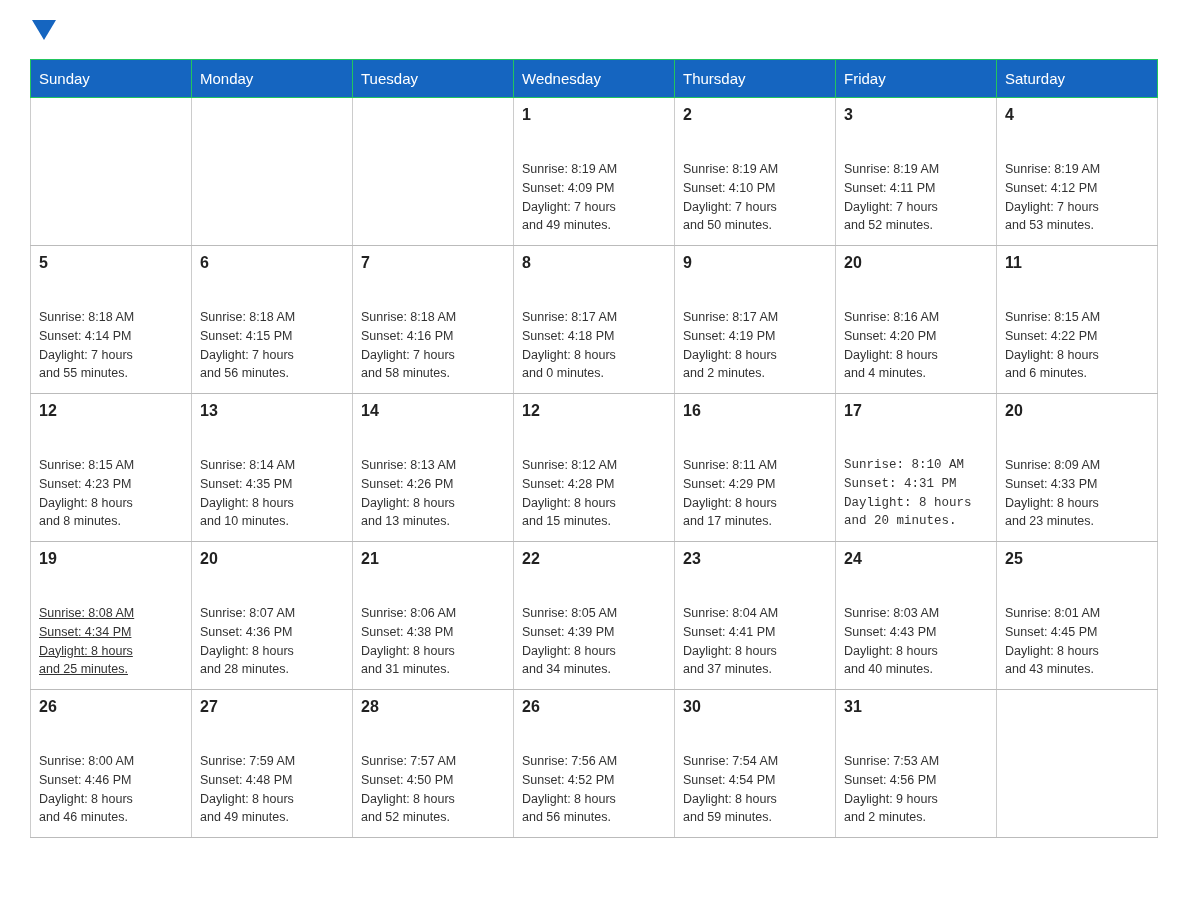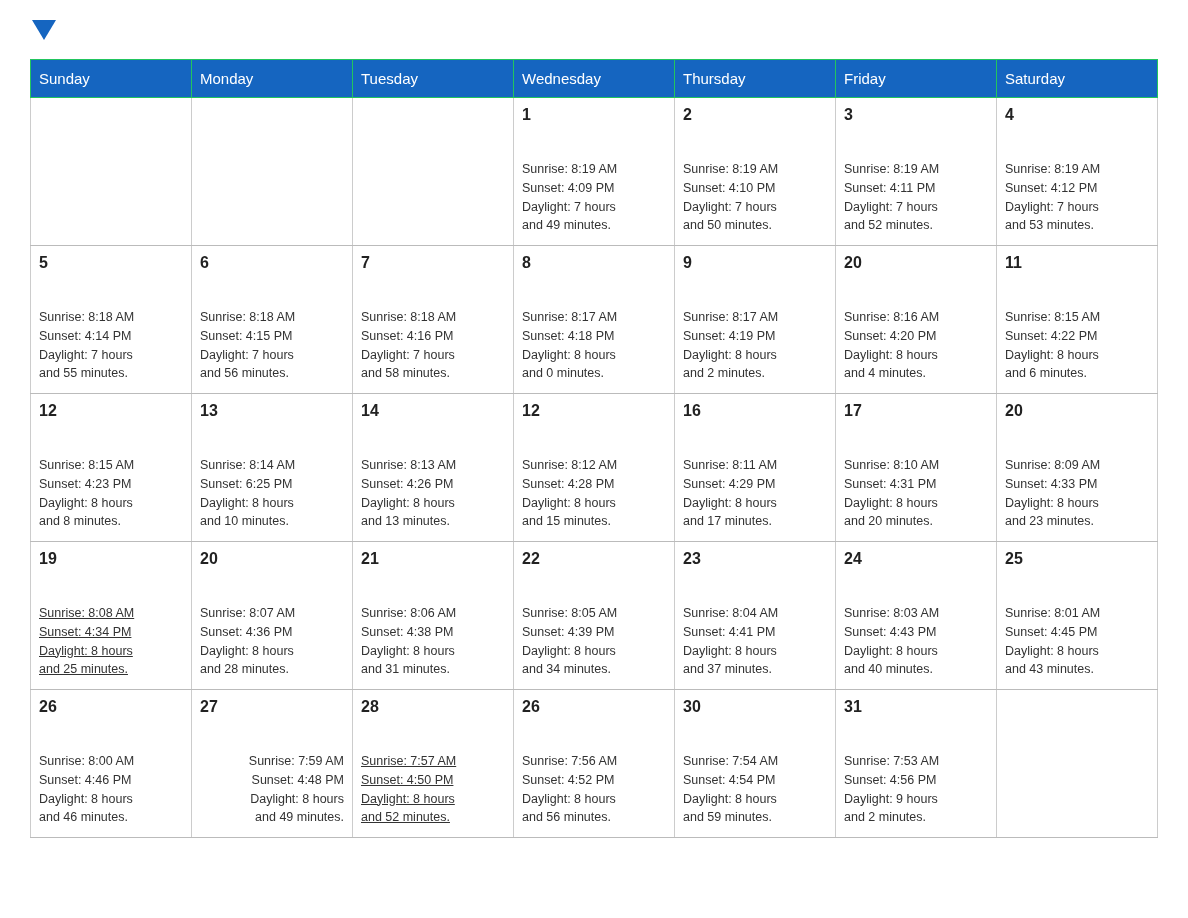--- a/index.html
+++ b/index.html
@@ -219,21 +219,21 @@
         <td>
           <span class="day-number">12</span>
           <div class="day-info" style="white-space: pre-line;">Sunrise: 8:15 AM
 Sunset: 4:23 PM
 Daylight: 8 hours
 and 8 minutes.</div>
         </td>
         <td>
           <span class="day-number">13</span>
           <div class="day-info" style="white-space: pre-line;">Sunrise: 8:14 AM
-Sunset: 6:25 PM
+Sunset: 4:35 PM
 Daylight: 8 hours
 and 10 minutes.</div>
         </td>
         <td>
           <span class="day-number">14</span>
           <div class="day-info" style="white-space: pre-line;">Sunrise: 8:13 AM
 Sunset: 4:26 PM
 Daylight: 8 hours
 and 13 minutes.</div>
         </td>
@@ -246,21 +246,21 @@
         </td>
         <td>
           <span class="day-number">16</span>
           <div class="day-info" style="white-space: pre-line;">Sunrise: 8:11 AM
 Sunset: 4:29 PM
 Daylight: 8 hours
 and 17 minutes.</div>
         </td>
         <td>
           <span class="day-number">17</span>
-          <div class="day-info" style="white-space: pre-line;">Sunrise: 8:10 AM
+          <div class="day-info" style="white-space: pre-line; font-family: Liberation Mono, monospace;">Sunrise: 8:10 AM
 Sunset: 4:31 PM
 Daylight: 8 hours
 and 20 minutes.</div>
         </td>
         <td>
           <span class="day-number">20</span>
           <div class="day-info" style="white-space: pre-line;">Sunrise: 8:09 AM
 Sunset: 4:33 PM
 Daylight: 8 hours
 and 23 minutes.</div>
@@ -320,28 +320,28 @@
       <tr>
         <td>
           <span class="day-number">26</span>
           <div class="day-info" style="white-space: pre-line;">Sunrise: 8:00 AM
 Sunset: 4:46 PM
 Daylight: 8 hours
 and 46 minutes.</div>
         </td>
         <td>
           <span class="day-number">27</span>
-          <div class="day-info" style="white-space: pre-line; text-align: right;">Sunrise: 7:59 AM
+          <div class="day-info" style="white-space: pre-line;">Sunrise: 7:59 AM
 Sunset: 4:48 PM
 Daylight: 8 hours
 and 49 minutes.</div>
         </td>
         <td>
           <span class="day-number">28</span>
-          <div class="day-info" style="white-space: pre-line; text-decoration: underline;">Sunrise: 7:57 AM
+          <div class="day-info" style="white-space: pre-line;">Sunrise: 7:57 AM
 Sunset: 4:50 PM
 Daylight: 8 hours
 and 52 minutes.</div>
         </td>
         <td>
           <span class="day-number">26</span>
           <div class="day-info" style="white-space: pre-line;">Sunrise: 7:56 AM
 Sunset: 4:52 PM
 Daylight: 8 hours
 and 56 minutes.</div>

